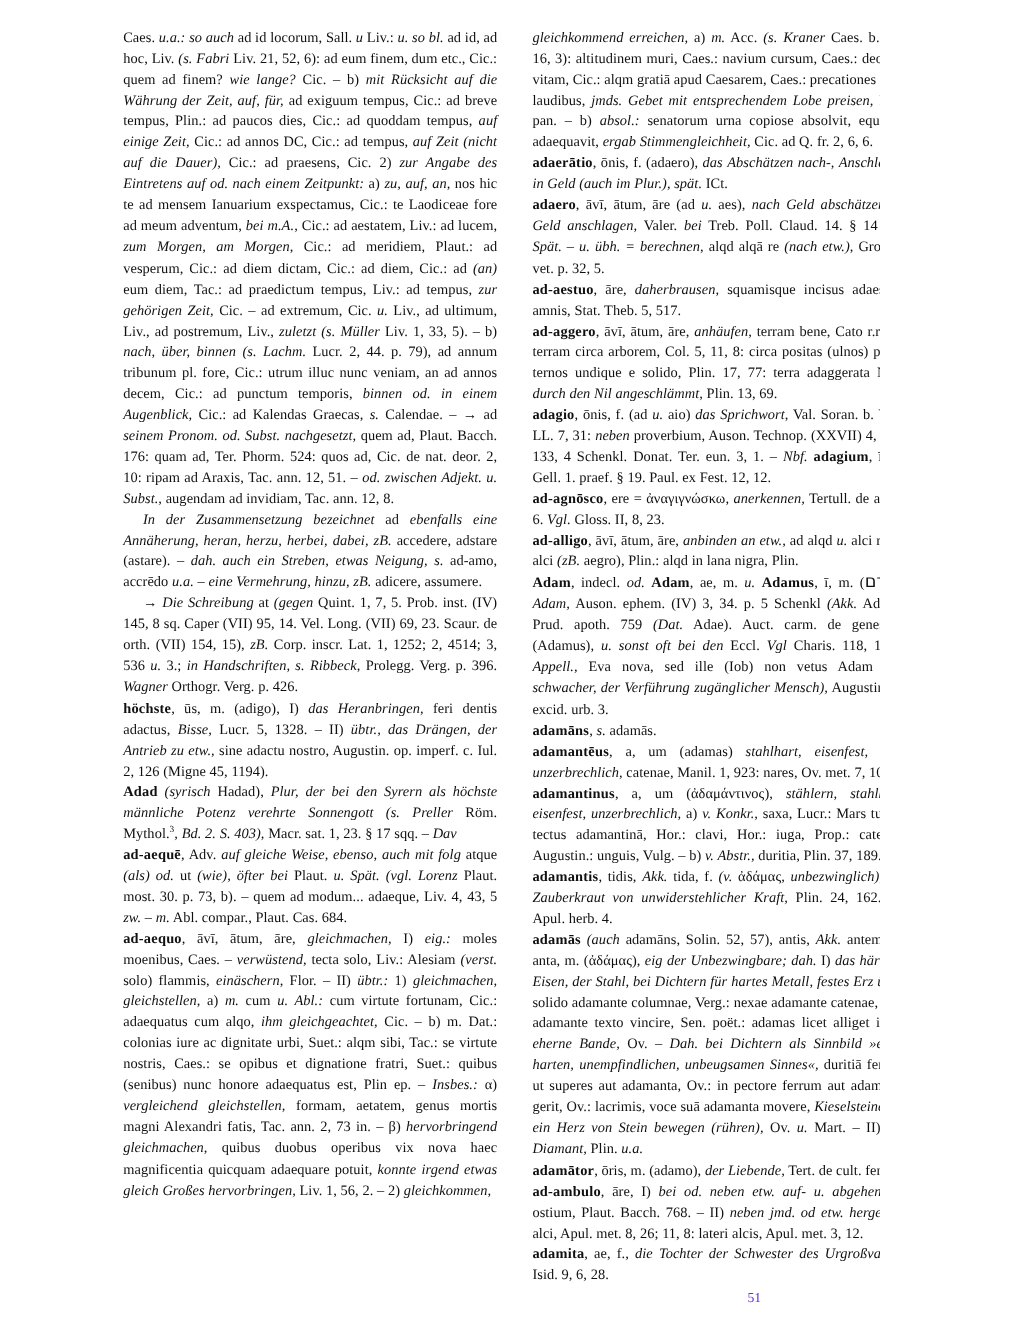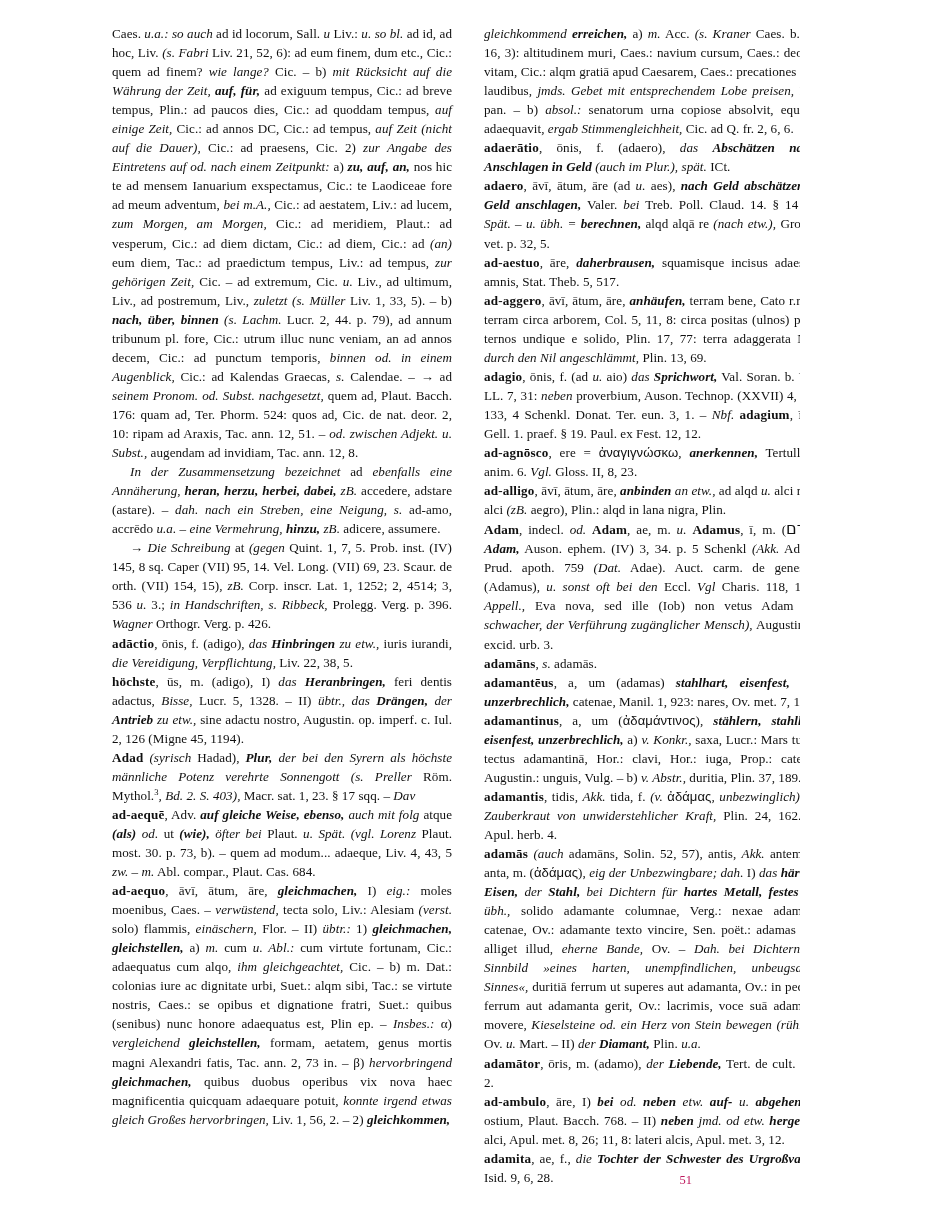--- a/index.html
+++ b/index.html
@@ -41,50 +41,49 @@
     letter-spacing: 0.05px;
   }
   .col p.hang {
     text-indent: 0;
   }
   .col p.indent {
     text-indent: 18px;
   }
   
   i, .it { font-style: italic; }
-  .bi { font-weight: bold; font-style: italic; }
+  .bi { font-weight: normal; font-style: italic; }
   .lemma { font-weight: bold; letter-spacing: 0.2px; }
-  .gk { font-family: Liberation Sans, sans-serif; }
+  .gk { font-family: Liberation Serif, serif; }
   .heb { font-family: "DejaVu Sans", sans-serif; font-size: 16px; }
   sup { font-size: 8.5px; vertical-align: super; line-height: 0; }
   .pageno {
     position: absolute;
     right: 108px;
     bottom: 22px;
     font-size: 12.5px;
     font-family: "Liberation Serif", "DejaVu Serif", serif;
-    color: #be185d;
+    color: #6d28d9;
   }
 </style>
 </head>
 <body>
 
 <div class="page">
 
   <div class="columns">
 
     <div class="col">
 
       <p class="hang">Caes. <i>u.a.: so auch</i> ad id locorum, Sall. <i>u</i> Liv.: <i>u. so bl.</i> ad id, ad hoc, Liv. <i>(s. Fabri</i> Liv. 21, 52, 6): ad eum finem, dum etc., Cic.: quem ad finem? <i>wie lange?</i> Cic. – b) <i>mit Rücksicht auf die Währung der Zeit,</i> <span class="bi">auf, für,</span> ad exiguum tempus, Cic.: ad breve tempus, Plin.: ad paucos dies, Cic.: ad quoddam tempus, <i>auf einige Zeit,</i> Cic.: ad annos DC, Cic.: ad tempus, <i>auf Zeit (nicht auf die Dauer),</i> Cic.: ad praesens, Cic. 2) <i>zur Angabe des Eintretens auf od. nach einem Zeitpunkt:</i> a) <span class="bi">zu, auf, an,</span> nos hic te ad mensem Ianuarium exspectamus, Cic.: te Laodiceae fore ad meum adventum, <i>bei m.A.,</i> Cic.: ad aestatem, Liv.: ad lucem, <i>zum Morgen, am Morgen,</i> Cic.: ad meridiem, Plaut.: ad vesperum, Cic.: ad diem dictam, Cic.: ad diem, Cic.: ad <i>(an)</i> eum diem, Tac.: ad praedictum tempus, Liv.: ad tempus, <i>zur gehörigen Zeit,</i> Cic. – ad extremum, Cic. <i>u.</i> Liv., ad ultimum, Liv., ad postremum, Liv., <i>zuletzt (s. Müller</i> Liv. 1, 33, 5). – b) <span class="bi">nach, über, binnen</span> <i>(s. Lachm.</i> Lucr. 2, 44. p. 79), ad annum tribunum pl. fore, Cic.: utrum illuc nunc veniam, an ad annos decem, Cic.: ad punctum temporis, <i>binnen od. in einem Augenblick,</i> Cic.: ad Kalendas Graecas, <i>s.</i> Calendae. – → ad <i>seinem Pronom. od. Subst. nachgesetzt,</i> quem ad, Plaut. Bacch. 176: quam ad, Ter. Phorm. 524: quos ad, Cic. de nat. deor. 2, 10: ripam ad Araxis, Tac. ann. 12, 51. – <i>od. zwischen Adjekt. u. Subst.,</i> augendam ad invidiam, Tac. ann. 12, 8.</p>
 
-      <p class="indent"><i>In der Zusammensetzung bezeichnet</i> ad <i>ebenfalls eine Annäherung,</i> <span class="bi">heran, herzu, herbei, dabei,</span> <i>zB.</i> accedere, adstare (astare). – <i>dah. nach ein Streben, eine Neigung, s.</i> ad-amo, accrēdo <i>u.a. – eine Vermehrung,</i> <span class="bi">hinzu,</span> <i>zB.</i> adicere, assumere.</p>
+      <p class="indent"><i>In der Zusammensetzung bezeichnet</i> ad <i>ebenfalls eine Annäherung,</i> <span class="bi">heran, herzu, herbei, dabei,</span> <i>zB.</i> accedere, adstare (astare). – <i>dah. auch ein Streben, etwas Neigung, s.</i> ad-amo, accrēdo <i>u.a. – eine Vermehrung,</i> <span class="bi">hinzu,</span> <i>zB.</i> adicere, assumere.</p>
 
       <p class="indent">→ <i>Die Schreibung</i> at <i>(gegen</i> Quint. 1, 7, 5. Prob. inst. (IV) 145, 8 sq. Caper (VII) 95, 14. Vel. Long. (VII) 69, 23. Scaur. de orth. (VII) 154, 15), <i>zB.</i> Corp. inscr. Lat. 1, 1252; 2, 4514; 3, 536 <i>u.</i> 3.; <i>in Handschriften, s. Ribbeck,</i> Prolegg. Verg. p. 396. <i>Wagner</i> Orthogr. Verg. p. 426.</p>
 
-      <p class="hang"><span class="lemma">adāctio</span>, ōnis, f. (adigo), <i>das</i> <span class="bi">Hinbringen</span> <i>zu etw.,</i> iuris iurandi, <i>die Vereidigung, Verpflichtung,</i> Liv. 22, 38, 5.</p>
 
       <p class="hang"><span class="lemma">höchste</span>, ūs, m. (adigo), I) <i>das</i> <span class="bi">Heranbringen,</span> feri dentis adactus, <i>Bisse,</i> Lucr. 5, 1328. – II) <i>übtr., das</i> <span class="bi">Drängen,</span> <i>der</i> <span class="bi">Antrieb</span> <i>zu etw.,</i> sine adactu nostro, Augustin. op. imperf. c. Iul. 2, 126 (Migne 45, 1194).</p>
 
       <p class="hang"><span class="lemma">Adad</span> <i>(syrisch</i> Hadad), <span class="bi">Plur,</span> <i>der bei den Syrern als höchste männliche Potenz verehrte Sonnengott (s. Preller</i> Röm. Mythol.<sup>3</sup><i>, Bd. 2. S. 403),</i> Macr. sat. 1, 23. § 17 sqq. – <i>Dav</i></p>
 
 
 
       <p class="hang"><span class="lemma">ad-aequē</span>, Adv. <span class="bi">auf gleiche Weise, ebenso,</span> <i>auch mit folg</i> atque <span class="bi">(als)</span> <i>od.</i> ut <span class="bi">(wie),</span> <i>öfter bei</i> Plaut. <i>u. Spät. (vgl. Lorenz</i> Plaut. most. 30. p. 73, b). – quem ad modum... adaeque, Liv. 4, 43, 5 <i>zw.</i> – <i>m.</i> Abl. compar., Plaut. Cas. 684.</p>
 
       <p class="hang"><span class="lemma">ad-aequo</span>, āvī, ātum, āre, <span class="bi">gleichmachen,</span> I) <i>eig.:</i> moles moenibus, Caes. – <i>verwüstend,</i> tecta solo, Liv.: Alesiam <i>(verst.</i> solo) flammis, <i>einäschern,</i> Flor. – II) <i>übtr.:</i> 1) <span class="bi">gleichmachen, gleichstellen,</span> a) <i>m.</i> cum <i>u. Abl.:</i> cum virtute fortunam, Cic.: adaequatus cum alqo, <i>ihm gleichgeachtet,</i> Cic. – b) m. Dat.: colonias iure ac dignitate urbi, Suet.: alqm sibi, Tac.: se virtute nostris, Caes.: se opibus et dignatione fratri, Suet.: quibus (senibus) nunc honore adaequatus est, Plin ep. – <i>Insbes.:</i> α) <i>vergleichend</i> <span class="bi">gleichstellen,</span> formam, aetatem, genus mortis magni Alexandri fatis, Tac. ann. 2, 73 in. – β) <i>hervorbringend</i> <span class="bi">gleichmachen,</span> quibus duobus operibus vix nova haec magnificentia quicquam adaequare potuit, <i>konnte irgend etwas gleich Großes hervorbringen,</i> Liv. 1, 56, 2. – 2) <span class="bi">gleichkommen,</span></p>

